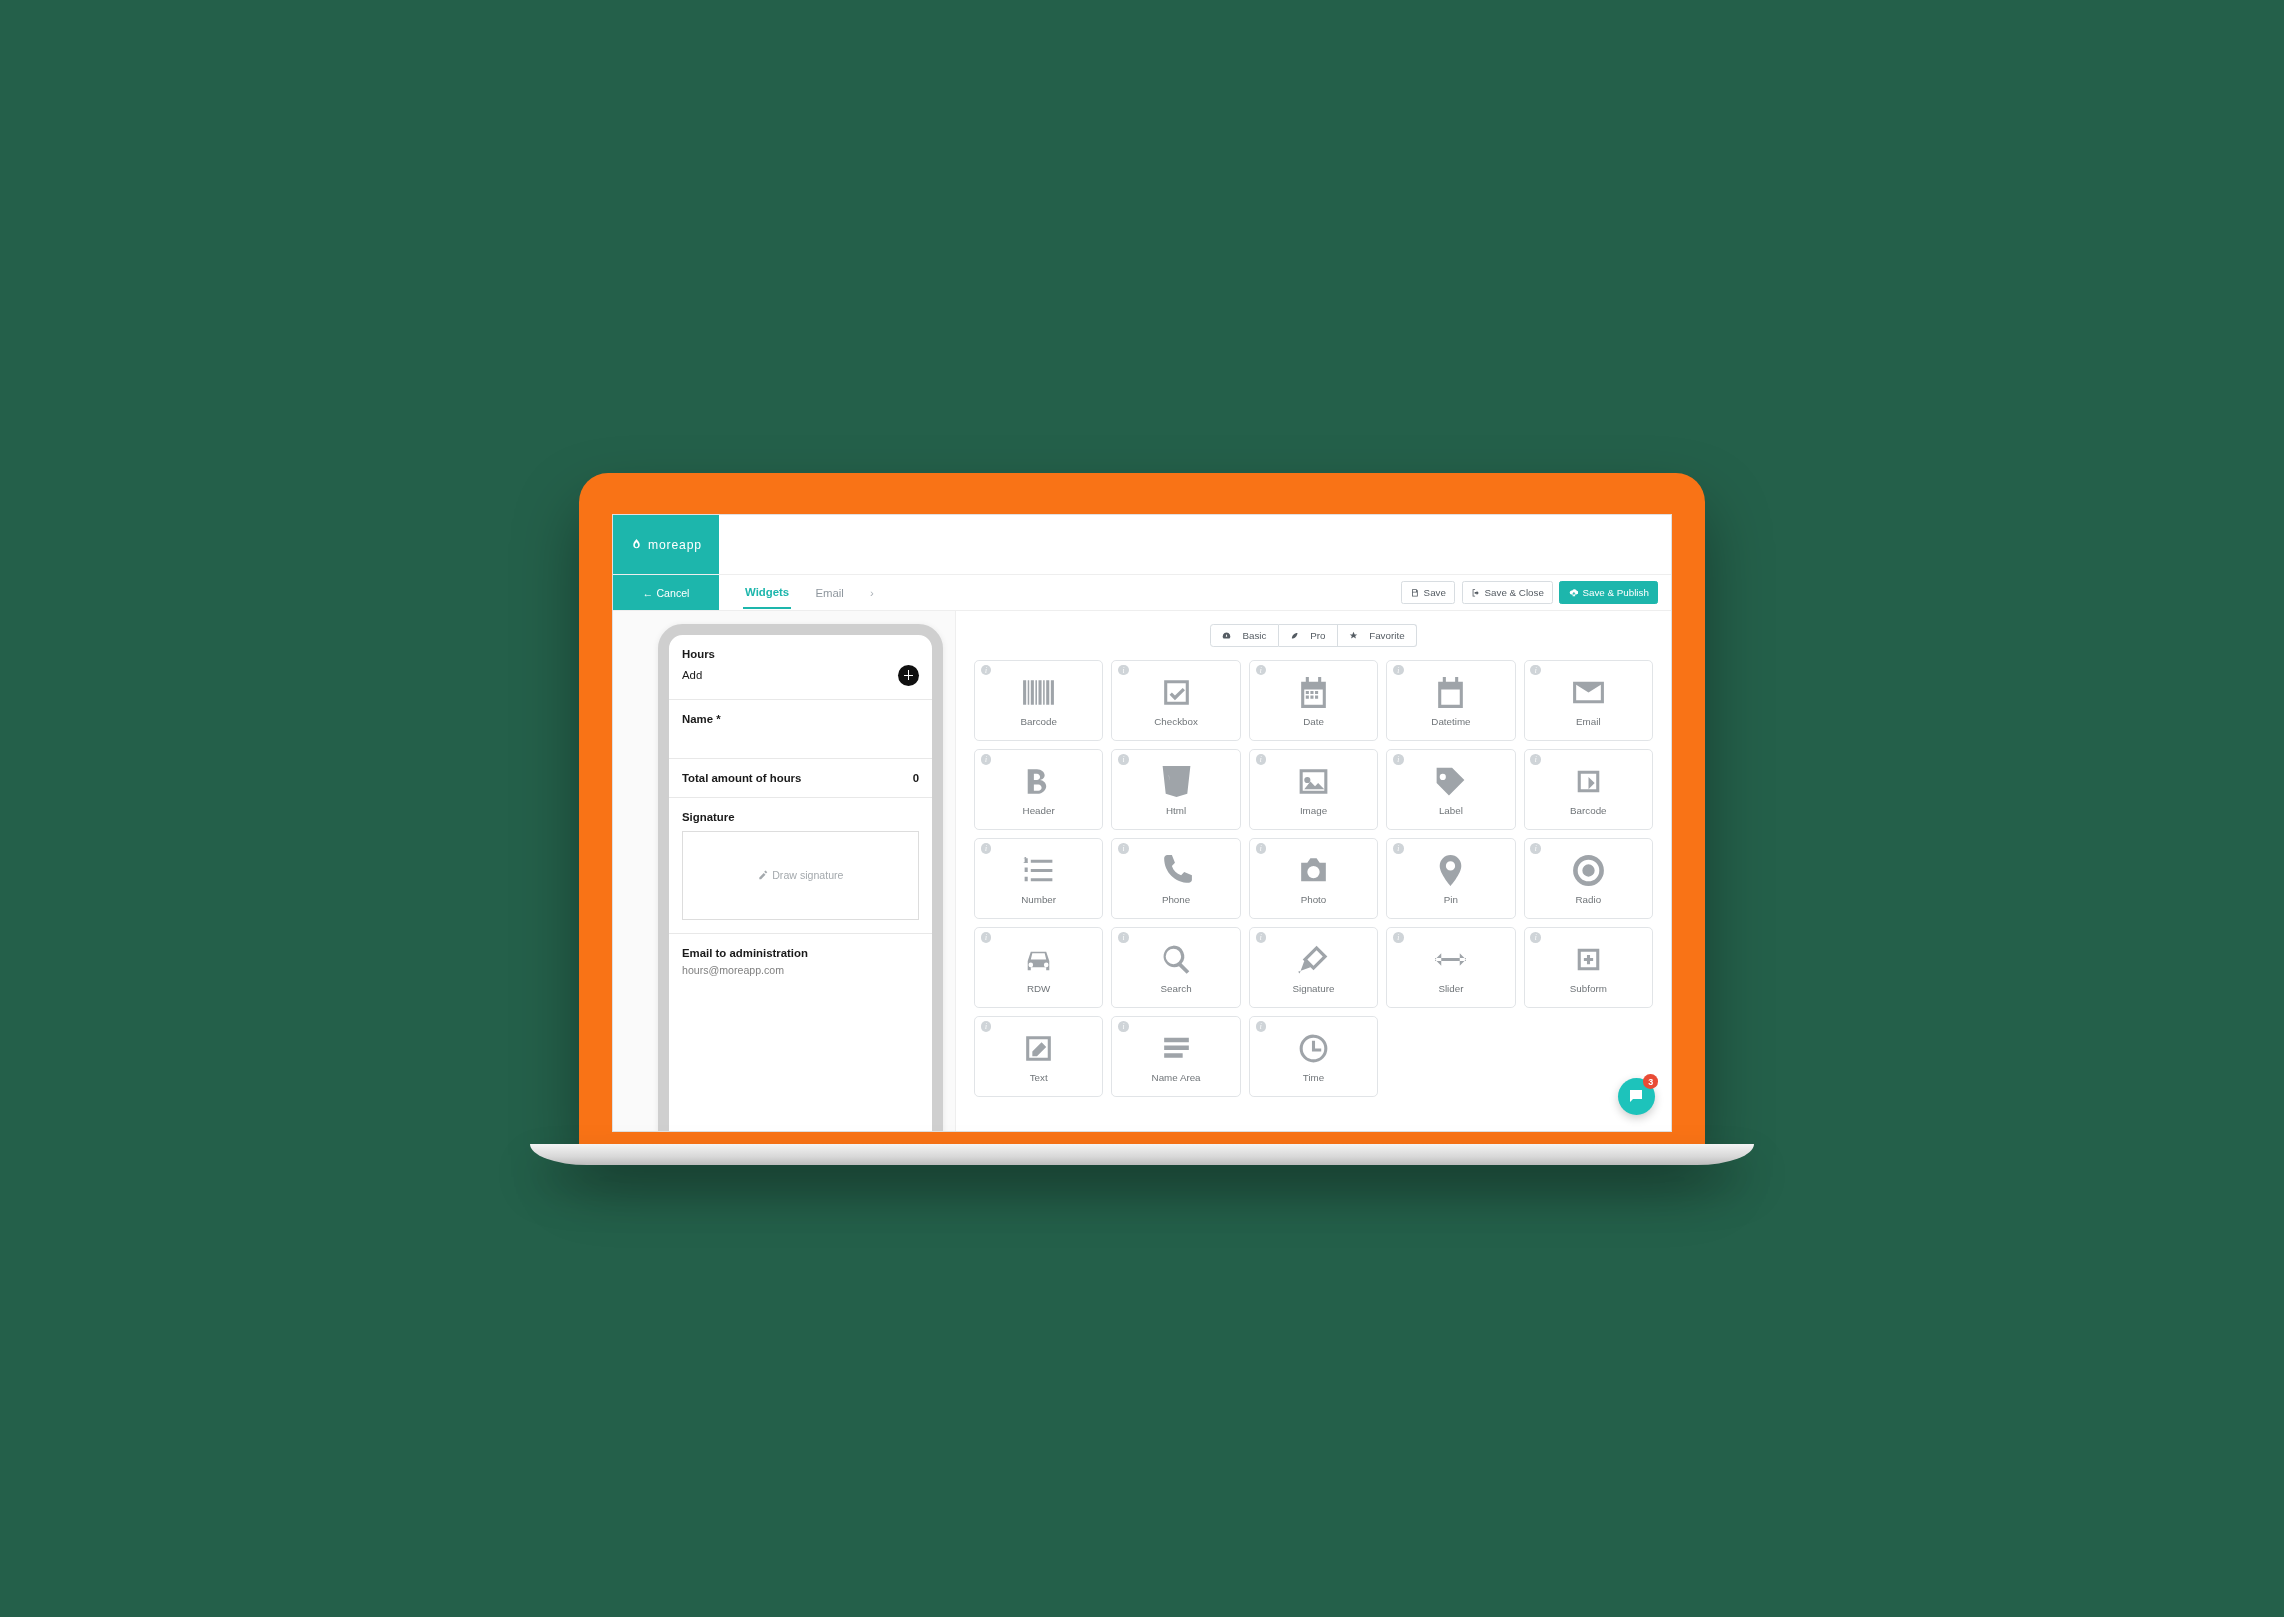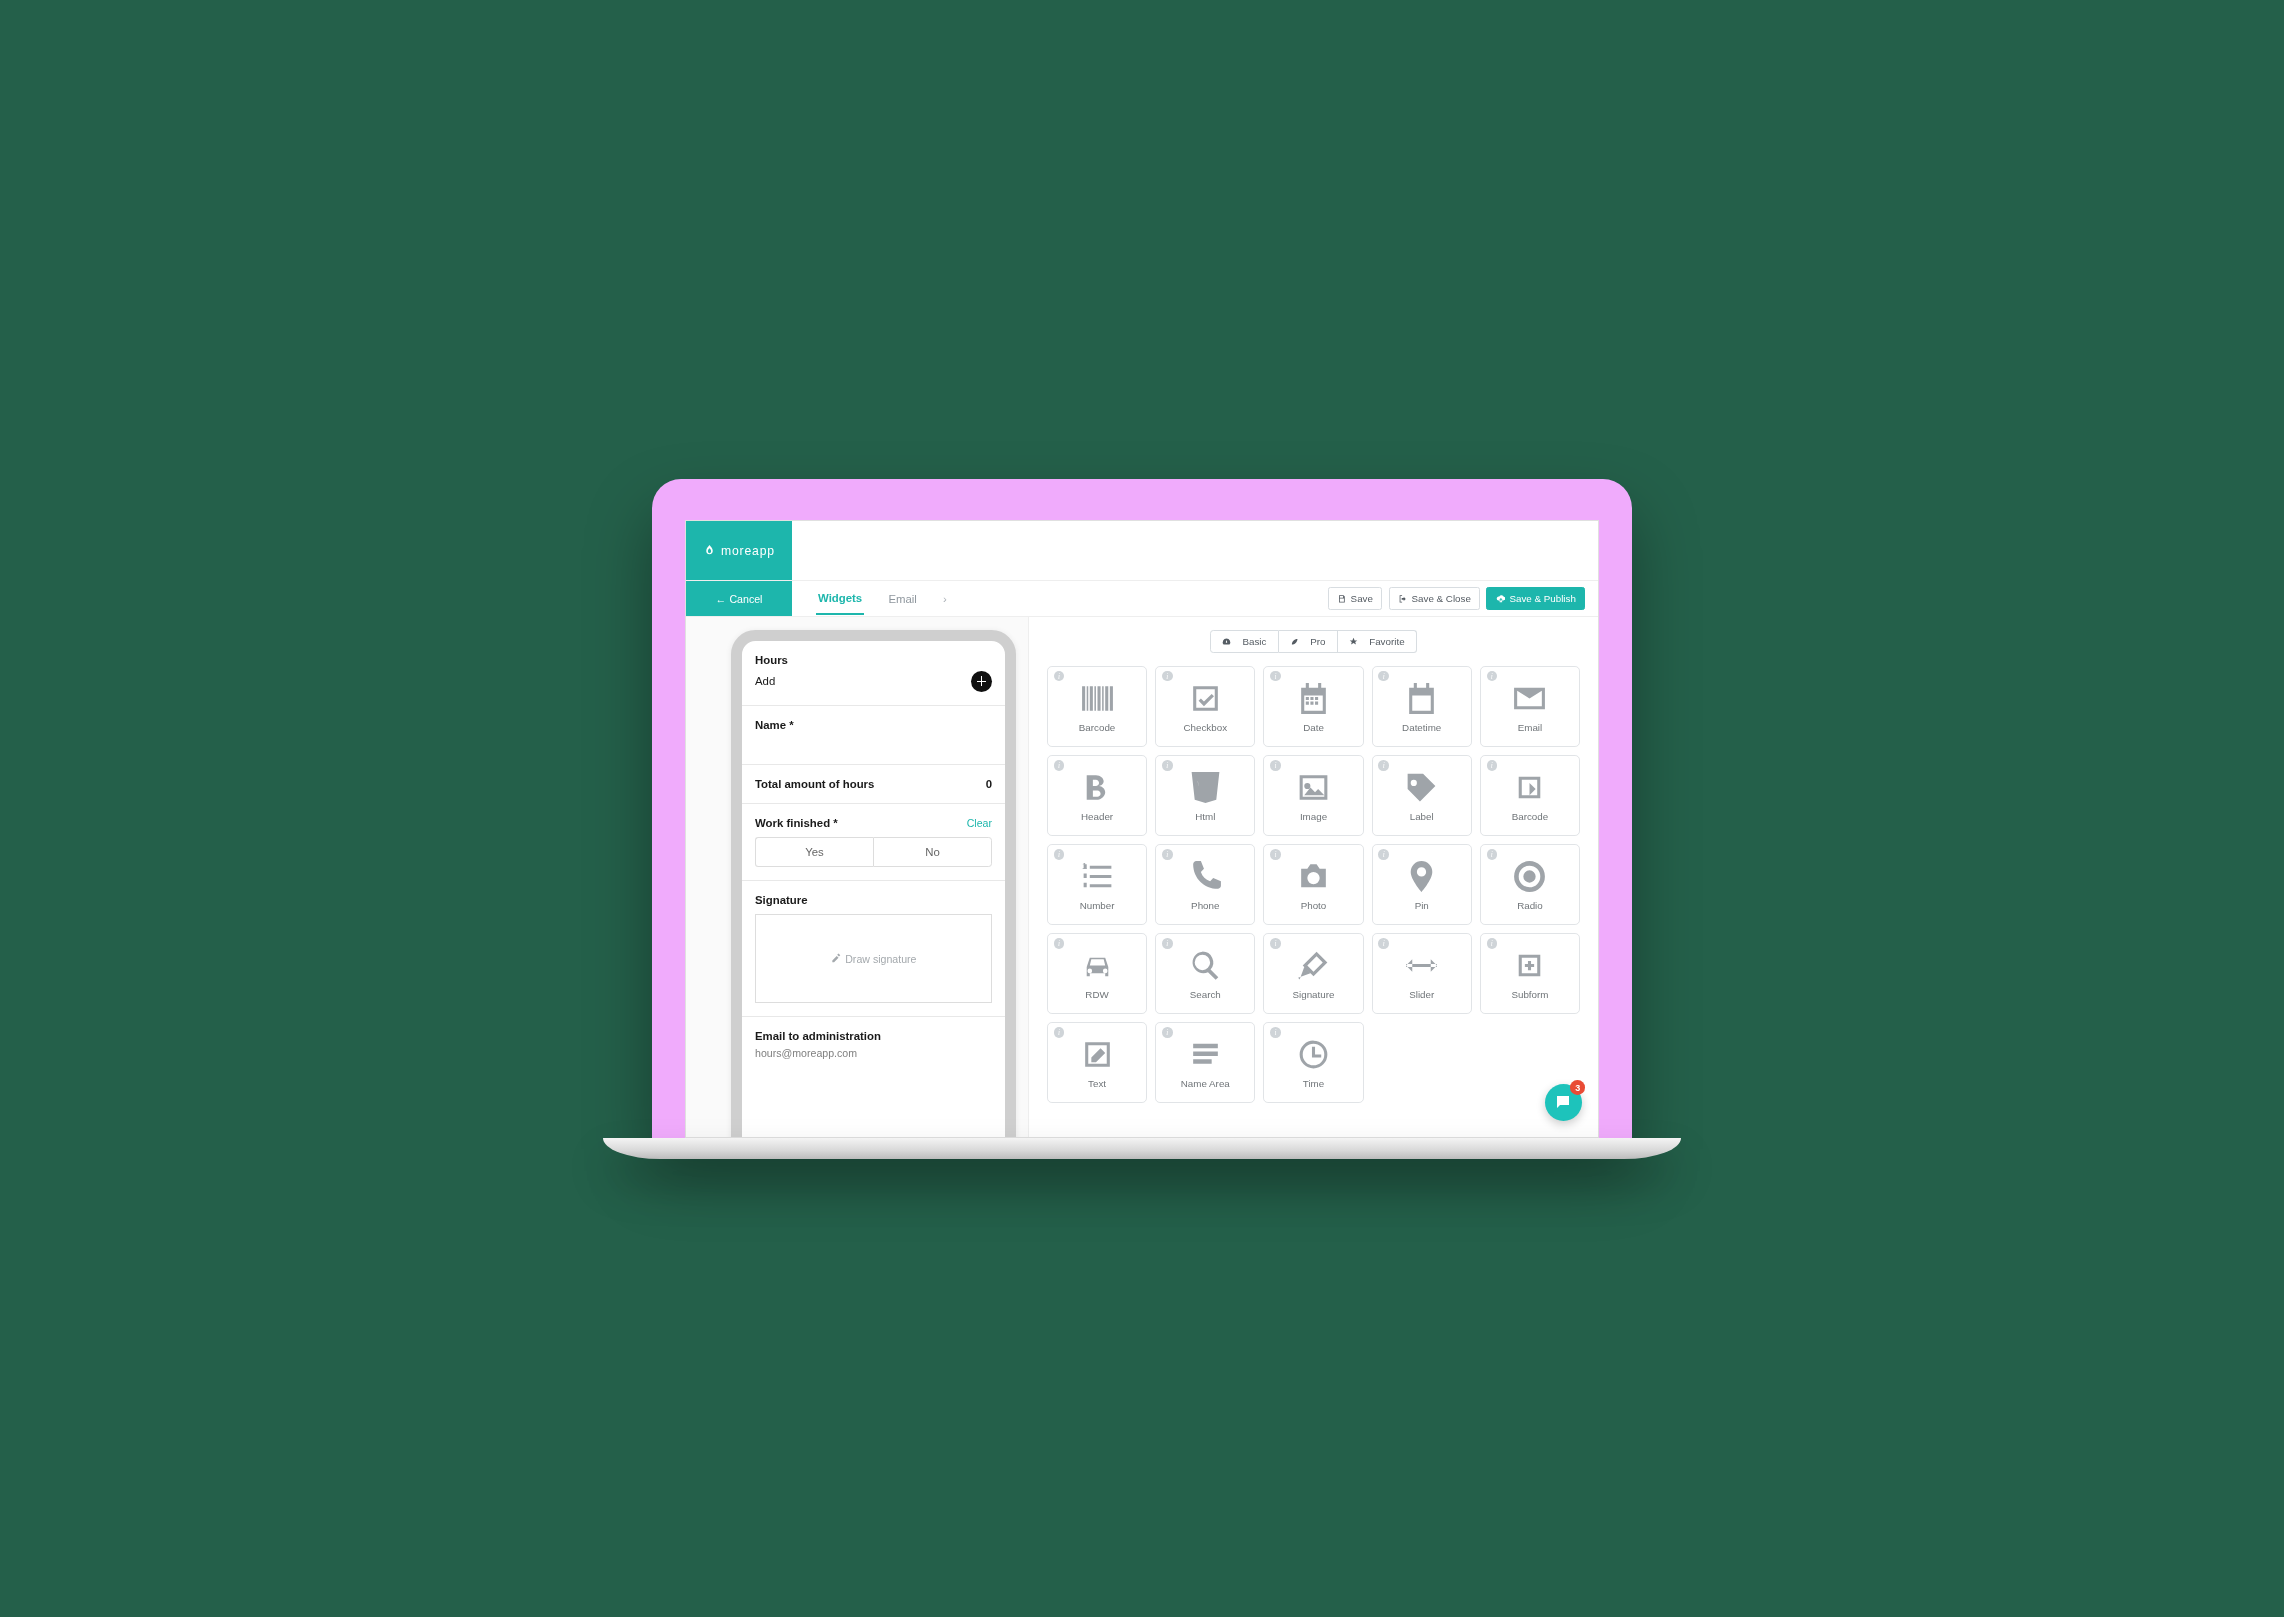--- a/index.html
+++ b/index.html
@@ -6,24 +6,24 @@
   body {
     font-family: -apple-system, BlinkMacSystemFont, "Segoe UI", Helvetica, Arial, sans-serif;
     background: #24604a;
     display: flex;
     align-items: center;
     justify-content: center;
     min-height: 100vh;
     padding: 33px;
   }
   .laptop {
-    background: #f0abfc;
+    background: #f97316;
     border-radius: 29px 29px 0 0;
-    padding: 41px 33px 0 33px;
-    width: 980px;
+    padding: 41px 33px 12px 33px;
+    width: 1126px;
     box-shadow: 0 33px 65px rgba(0,0,0,.35);
     position: relative;
   }
   .laptop::after{
     content:"";
     position:absolute;
     bottom:-21px; left:-49px; right:-49px;
     height:21px;
     background:linear-gradient(#f4f4f4,#d8d8d8 60%,#bcbcbc);
     border-radius:0 0 57px 57px / 0 0 21px 21px;
@@ -290,30 +290,20 @@
             <div class="field name">
               <span class="lbl">Name *</span>
             </div>
             <div class="field">
               <div class="row">
                 <span class="lbl" style="margin:0">Total amount of hours</span>
                 <strong>0</strong>
               </div>
             </div>
             <div class="field">
-              <div>
-                <span class="lbl" style="display:inline">Work finished *</span>
-                <span class="clear-link">Clear</span>
-              </div>
-              <div class="yn-grp">
-                <div class="yn">Yes</div>
-                <div class="yn">No</div>
-              </div>
-            </div>
-            <div class="field">
               <span class="lbl">Signature</span>
               <div class="sig-box">
                 <svg viewBox="0 0 24 24">
                     <path d="M3 17l10-10 4 4L7 21H3v-4zM14 4l3-3 4 4-3 3-4-4z"></path>
                   </svg>
                 <span>Draw signature</span>
               </div>
             </div>
             <div class="field" style="border-bottom:none">
               <span class="lbl">Email to administration</span>

